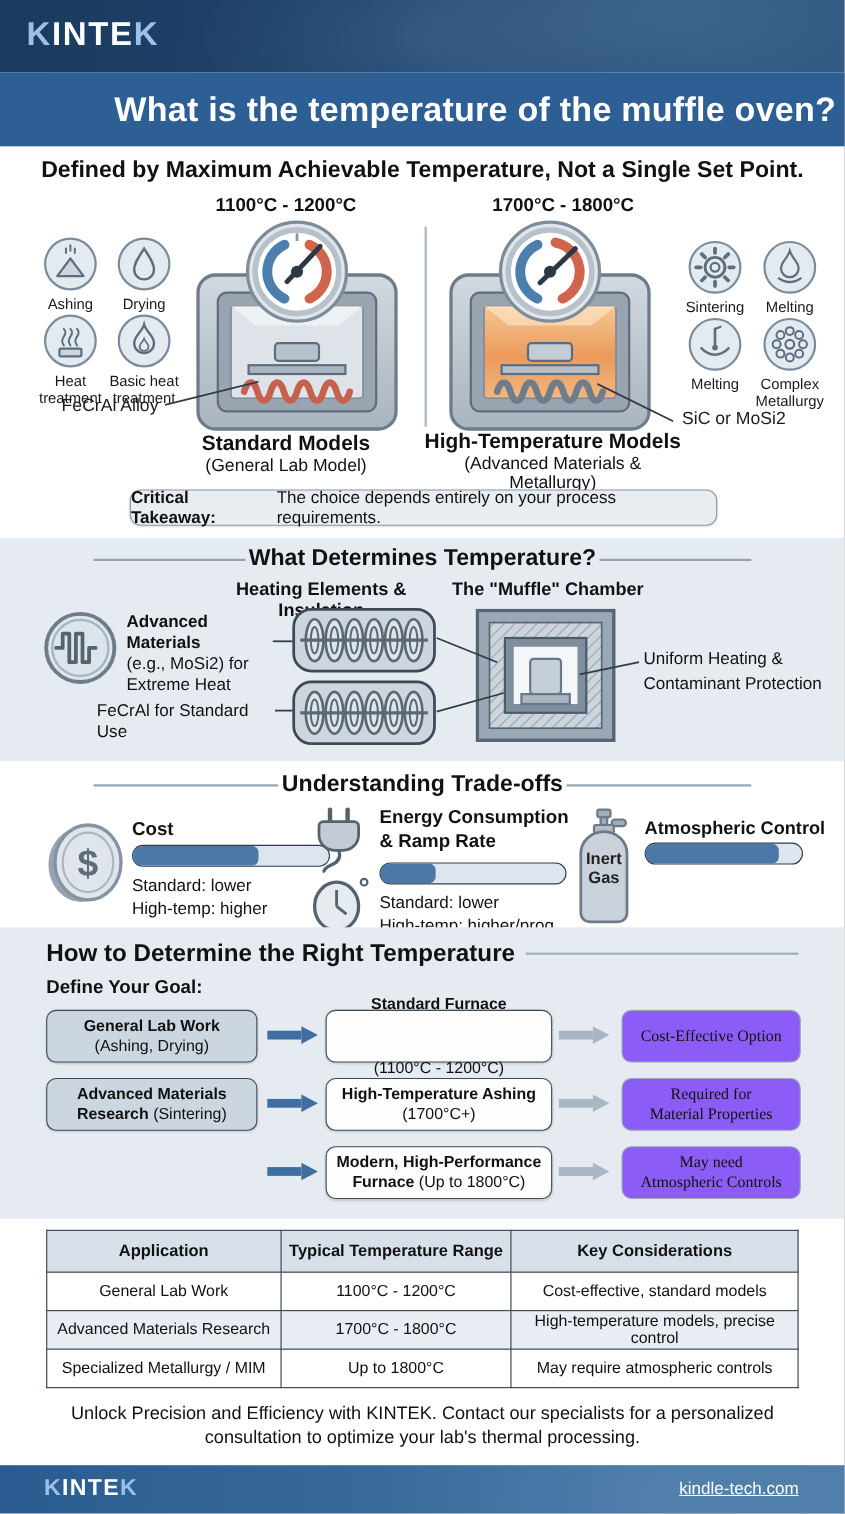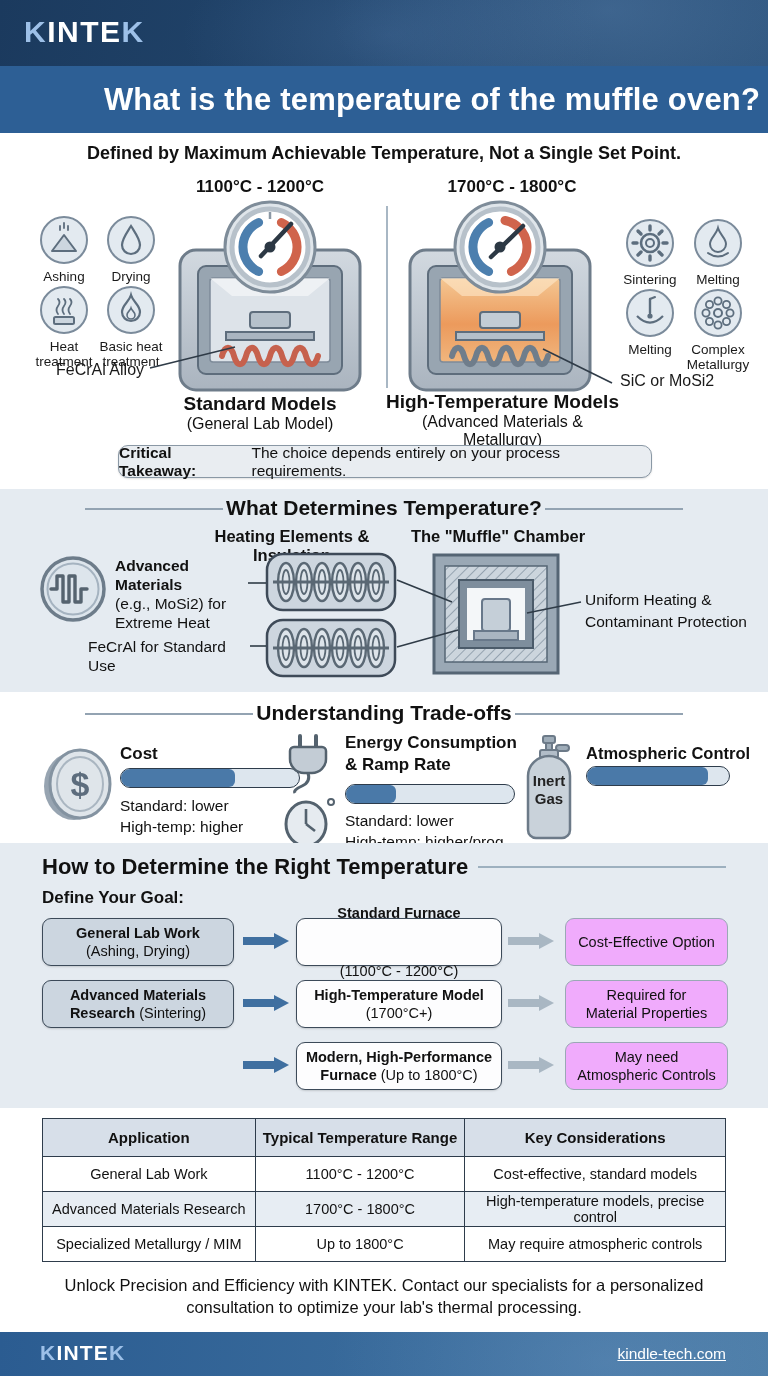--- a/index.html
+++ b/index.html
@@ -16,21 +16,21 @@
   .logo{font-weight:bold;font-size:30px;letter-spacing:1.5px;color:#fff;}
   .logo .kblue{color:#9dc0e8;}
   
   .titlebar{position:absolute;left:0;top:66px;width:768px;height:67px;background:#2d5f95;
             display:flex;align-items:center;justify-content:center;padding-left:48px;}
   .titlebar h1{margin:0;color:#fff;font-size:31px;font-weight:bold;letter-spacing:.2px;}
   
   .b{font-weight:bold;}
   
   .subtitle{position:absolute;left:0;top:143px;width:768px;text-align:center;
-            font-size:18px;font-weight:bold;}
+            font-size:21px;font-weight:bold;}
   .range{position:absolute;top:177px;font-size:17px;font-weight:bold;text-align:center;width:200px;}
   .icon-cell{position:absolute;width:70px;text-align:center;font-size:13.5px;line-height:15px;color:#1a1a1a;}
   .icon-cell svg{display:block;margin:0 auto 3px auto;}
   .divider-v{position:absolute;left:386px;top:206px;width:2px;height:182px;background:#a8b7c4;}
   .callout-label{position:absolute;font-size:16px;color:#1a1a1a;}
   .model-name{position:absolute;text-align:center;font-size:19px;font-weight:bold;}
   .model-sub{position:absolute;text-align:center;font-size:16px;}
   .takeaway{position:absolute;left:118px;top:445px;width:532px;height:31px;border:1.5px solid #8a98a5;
             border-radius:10px;background:#e9edf1;display:flex;align-items:center;justify-content:center;
             font-size:15.5px;box-shadow:0 1px 2px rgba(0,0,0,.12);}
@@ -45,21 +45,21 @@
   .bar{position:absolute;height:18px;border:1.5px solid #2e3c4b;border-radius:10px;background:#dde6ee;overflow:hidden;}
   .bar-fill{height:100%;background:#4a79a8;border-radius:8px 6px 6px 8px;}
   .cyl-label{position:absolute;text-align:center;font-weight:bold;font-size:15px;line-height:18px;color:#222;}
   
   .guide-head{position:absolute;left:42px;top:854px;font-size:22px;font-weight:bold;}
   .guide-sub{position:absolute;left:42px;top:888px;font-size:17px;font-weight:bold;}
   .flow-box{position:absolute;height:46px;border-radius:9px;display:flex;flex-direction:column;
             align-items:center;justify-content:center;text-align:center;font-size:14.5px;line-height:18px;}
   .goal-box{left:42px;width:190px;background:#ccd6e0;border:1.5px solid #3c4a59;box-shadow:0 1px 2px rgba(0,0,0,.15);}
   .model-box{left:296px;width:204px;background:#fdfdfe;border:1.5px solid #3c4a59;box-shadow:0 1px 2px rgba(0,0,0,.15);}
-  .outcome-box{left:565px;width:161px;background:#f0abfc;border:1.5px solid #9aa8b5;}
+  .outcome-box{left:565px;width:161px;background:#8b5cf6;border:1.5px solid #9aa8b5;font-family:Liberation Serif, serif;}
   .arrow{position:absolute;width:46px;height:16px;}
   .arrow .body{position:absolute;left:0;top:4px;width:31px;height:8px;}
   .arrow .head{position:absolute;right:0;top:0;width:0;height:0;border-top:8px solid transparent;border-bottom:8px solid transparent;}
   .arrow-blue .body{background:#3f6fa0;}
   .arrow-blue .head{border-left:15px solid #3f6fa0;}
   .arrow-gray .body{background:#a9b7c3;}
   .arrow-gray .head{border-left:15px solid #a9b7c3;}
   
   table.spec{position:absolute;left:42px;top:1118px;width:684px;border-collapse:collapse;
              font-size:14.5px;}
@@ -412,21 +412,21 @@
 
   <div class="flow-box goal-box" style="top:980px;">
     <div><span class="b">Advanced Materials</span></div>
     <div><span class="b">Research </span><span>(Sintering)</span></div>
   </div>
   <div class="arrow arrow-blue" style="left:243px;top:995px;">
       <div class="body"></div>
       <div class="head"></div>
     </div>
   <div class="flow-box model-box" style="top:980px;">
-    <div><span class="b">High-Temperature Model</span></div>
+    <div><span class="b">High-Temperature Ashing</span></div>
     <div><span class="b"></span><span>(1700°C+)</span></div>
   </div>
   <div class="arrow arrow-gray" style="left:508px;top:995px;">
       <div class="body"></div>
       <div class="head"></div>
     </div>
   <div class="flow-box outcome-box" style="top:980px;">
     <div><span>Required for</span></div>
     <div><span>Material Properties</span></div>
   </div>

